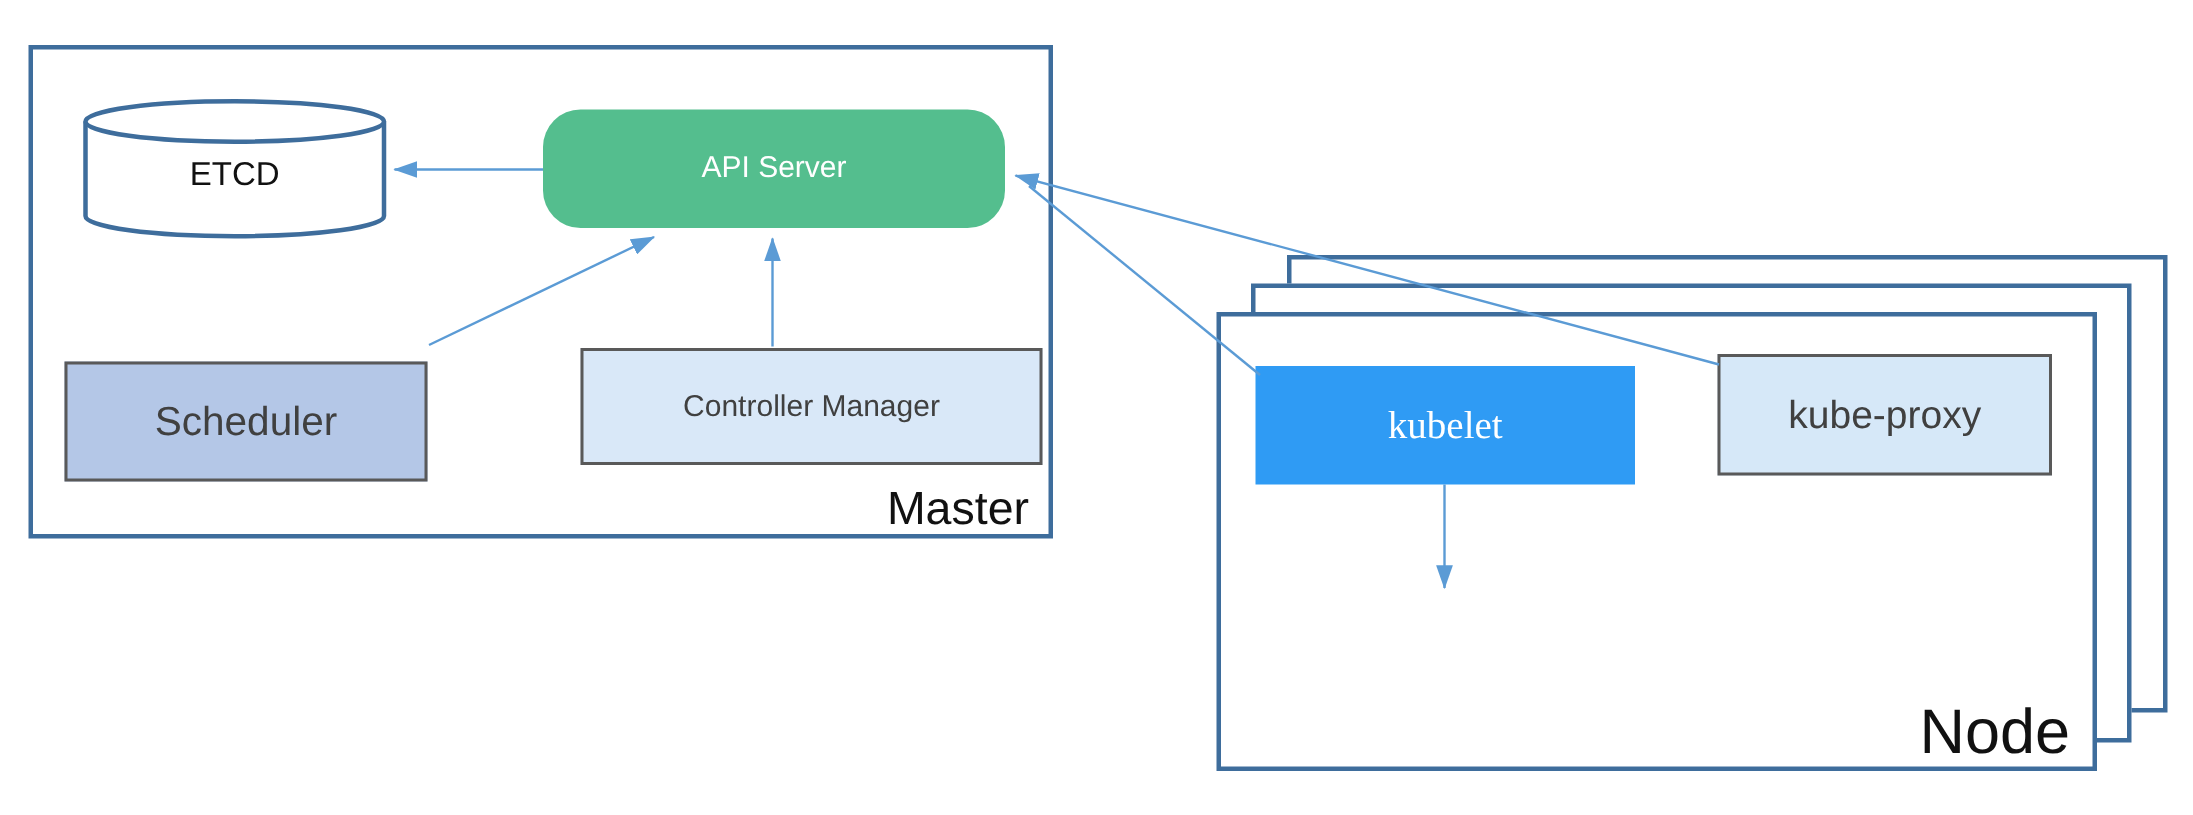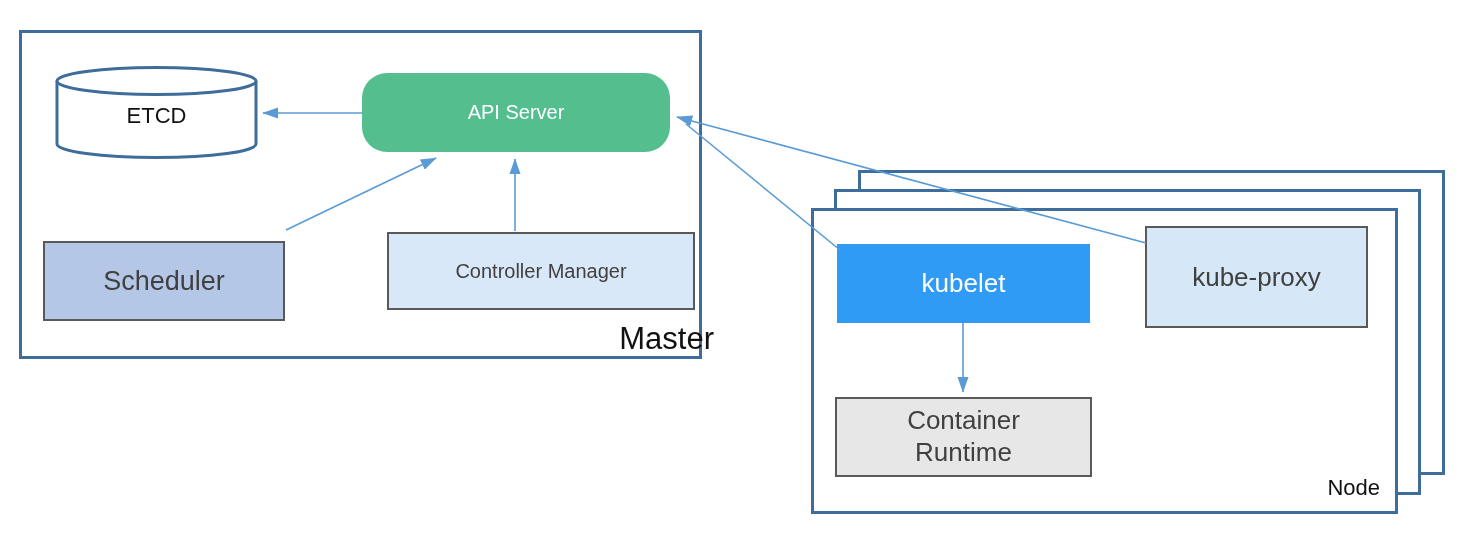--- a/index.html
+++ b/index.html
@@ -27,35 +27,35 @@
   
   #api-server { left:362px; top:73px; width:308px; height:79px;
     background:var(--api-server-fill,#54BE8E); color:#fff; font-size:20px; z-index:4;border-radius:25px; }
   #scheduler { left:43px; top:241px; width:242px; height:80px;
     background:var(--scheduler-fill,#B4C7E7); border:2px solid var(--component-border,#595959);
     color:var(--component-text,#404040); font-size:27px; z-index:4; }
   #controller-manager { left:360px; top:232px; width:308px; height:78px;
     background:var(--controller-fill,#D9E8F8); border:2px solid var(--component-border,#595959);
     color:var(--component-text,#404040); font-size:20px; z-index:4;margin-left:27px; }
   #kubelet { left:837px; top:244px; width:253px; height:79px;
-    background:var(--kubelet-fill,#2F9BF4); color:#fff; font-size:26px; z-index:4; }
-  #kube-proxy { left:1145px; top:226px; width:223px; height:102px;
+    background:var(--kubelet-fill,#2F9BF4); color:#fff; font-size:26px; z-index:4;font-family:Liberation Serif, serif; }
+  #kube-proxy { left:1145px; top:236px; width:223px; height:81px;
     background:var(--kubeproxy-fill,#D6E8F8); border:2px solid var(--component-border,#595959);
     color:var(--component-text,#404040); font-size:26px; z-index:4; }
   #container-runtime { left:835px; top:397px; width:257px; height:80px;
     background:var(--runtime-fill,#E8E7E7); border:2px solid var(--component-border,#595959);
     color:var(--component-text,#404040); font-size:26px; z-index:4; white-space:normal; line-height:1.22; }
   #container-runtime .wrap { display:block; width:180px; margin:0 auto; }
   
   #etcd-label { left:57px; top:92px; width:199px; height:48px;
     font-size:22px; color:#111; z-index:4; }
-  #master-label { left:564px; top:321px; width:150px; height:36px;
+  #master-label { left:536px; top:321px; width:150px; height:36px;
     justify-content:flex-end; font-size:31px; color:#111; z-index:4; }
   #node-label { left:1240px; top:470px; width:140px; height:36px;
-    justify-content:flex-end; font-size:22px; color:#111; z-index:4; }
+    justify-content:flex-end; font-size:42px; color:#111; z-index:4; }
   
   #arrows-svg line { stroke:var(--arrow,#5B9BD5); stroke-width:1.6; fill:none; }
   #arrows-svg .head { fill:var(--arrow,#5B9BD5); }
   #shapes-svg .cyl { stroke:var(--frame-border,#3E6D9C); stroke-width:3; fill:#fff; }
 </style>
 </head>
 <body>
 
 <div id="stage">
 
@@ -72,23 +72,20 @@
   <div class="box" id="node-front"></div>
 
   <div class="box" id="api-server">API Server</div>
   <div class="box" id="scheduler">Scheduler</div>
   <div class="box" id="controller-manager">Controller Manager</div>
   <div class="box" id="etcd-label">ETCD</div>
   <div class="box" id="master-label">Master</div>
 
   <div class="box" id="kubelet">kubelet</div>
   <div class="box" id="kube-proxy">kube-proxy</div>
-  <div class="box" id="container-runtime">
-    <span class="wrap">Container Runtime</span>
-  </div>
   <div class="box" id="node-label">Node</div>
 
   <svg id="arrows-svg" class="layer" viewBox="0 0 1462 543" xmlns="http://www.w3.org/2000/svg">
     <defs>
       <marker id="arr" viewBox="0 0 10 7" refX="9.5" refY="3.5" markerWidth="10" markerHeight="7" orient="auto" markerUnits="strokeWidth">
         <path class="head" d="M0,0 L10,3.5 L0,7 Z"></path>
       </marker>
     </defs>
     <line x1="362" y1="113" x2="263" y2="113" marker-end="url(#arr)"></line>
     <line x1="286" y1="230" x2="436" y2="158" marker-end="url(#arr)"></line>

